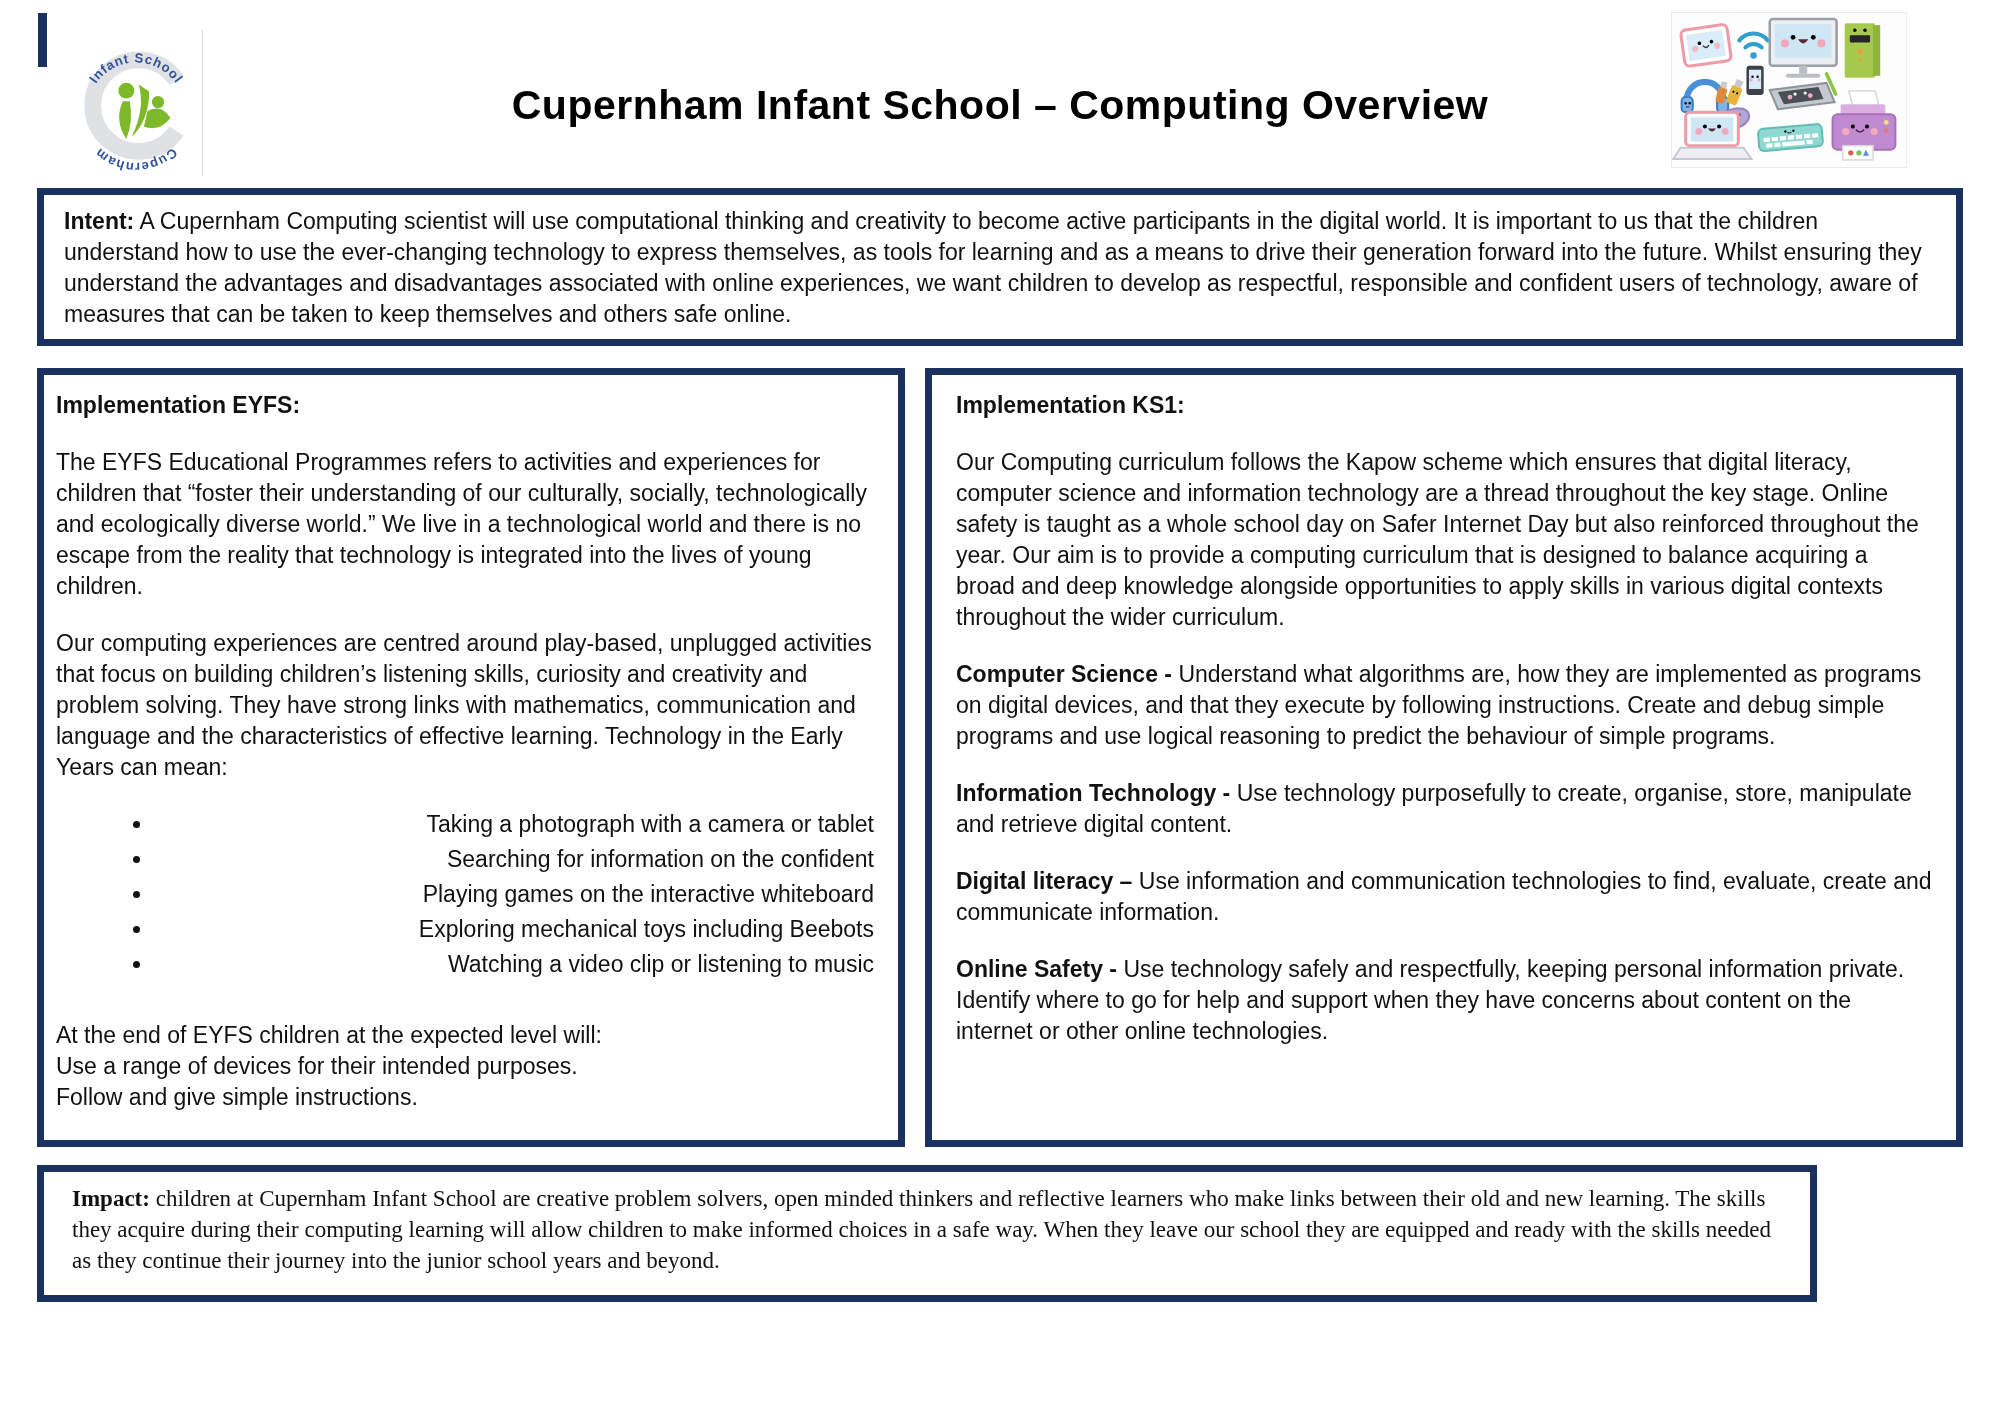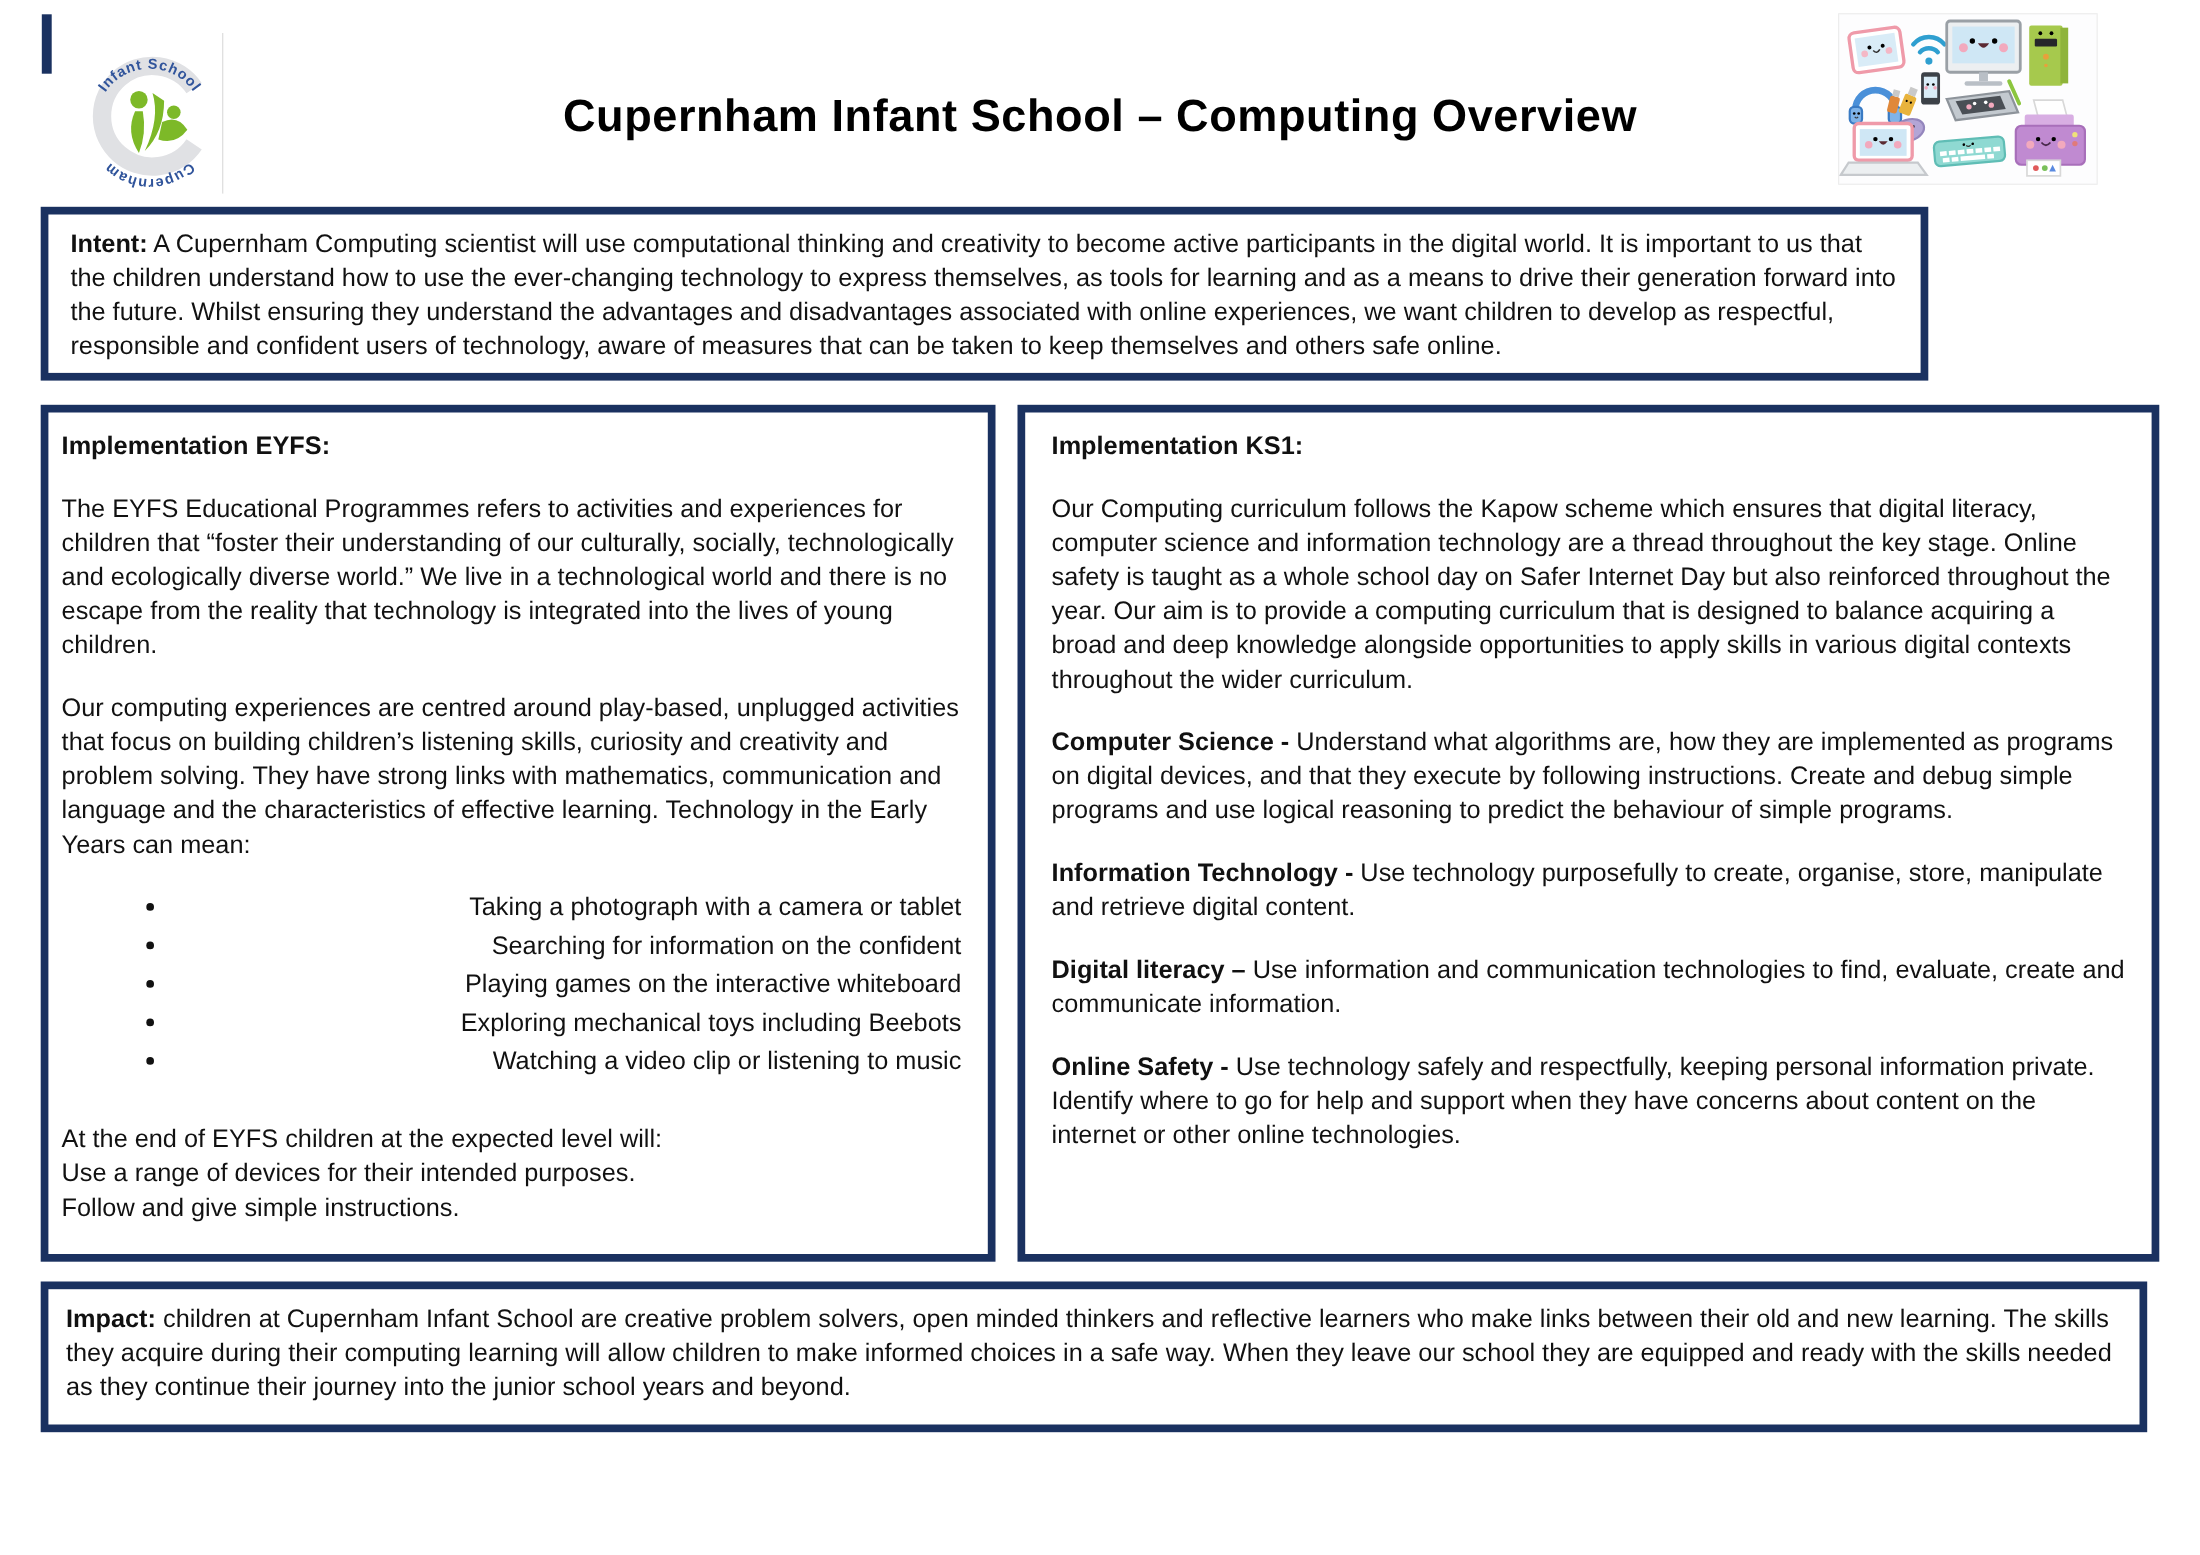--- a/index.html
+++ b/index.html
@@ -18,24 +18,24 @@
   .clipart-box svg{display:block;width:100%;height:100%;}
   .edge-mark{position:absolute;left:38px;top:13px;width:9px;height:54px;background:#1a3160;}
   
   .box{
     position:absolute;box-sizing:border-box;background:#ffffff;
     border:7px solid #1a3160;font-size:23px;line-height:31px;
   }
   .box p{margin:0 0 26px 0;}
   .box p.tight{margin:0;}
   .b{font-weight:700;}
-  .box-intent{left:37px;top:188px;width:1716px;height:158px;padding:11px 20px;}
+  .box-intent{left:37px;top:188px;width:1926px;height:158px;padding:11px 20px;}
   .box-eyfs{left:37px;top:368px;width:868px;height:779px;padding:15px 24px 0 12px;}
   .box-ks1{left:925px;top:368px;width:1038px;height:779px;padding:15px 24px 0 24px;}
-  .box-impact{left:37px;top:1165px;width:1915px;height:137px;padding:11px 16px;}
+  .box-impact{left:37px;top:1165px;width:1780px;height:137px;padding:11px 28px;font-family:Liberation Serif, serif;}
   .bullets{margin:0 0 40px 0;padding-left:98px;text-align:right;}
   .bullets li{line-height:31px;margin:0 0 4px 0;}
 </style>
 </head>
 <body>
 
 <div class="page">
 
   <div class="edge-mark"></div>
 

